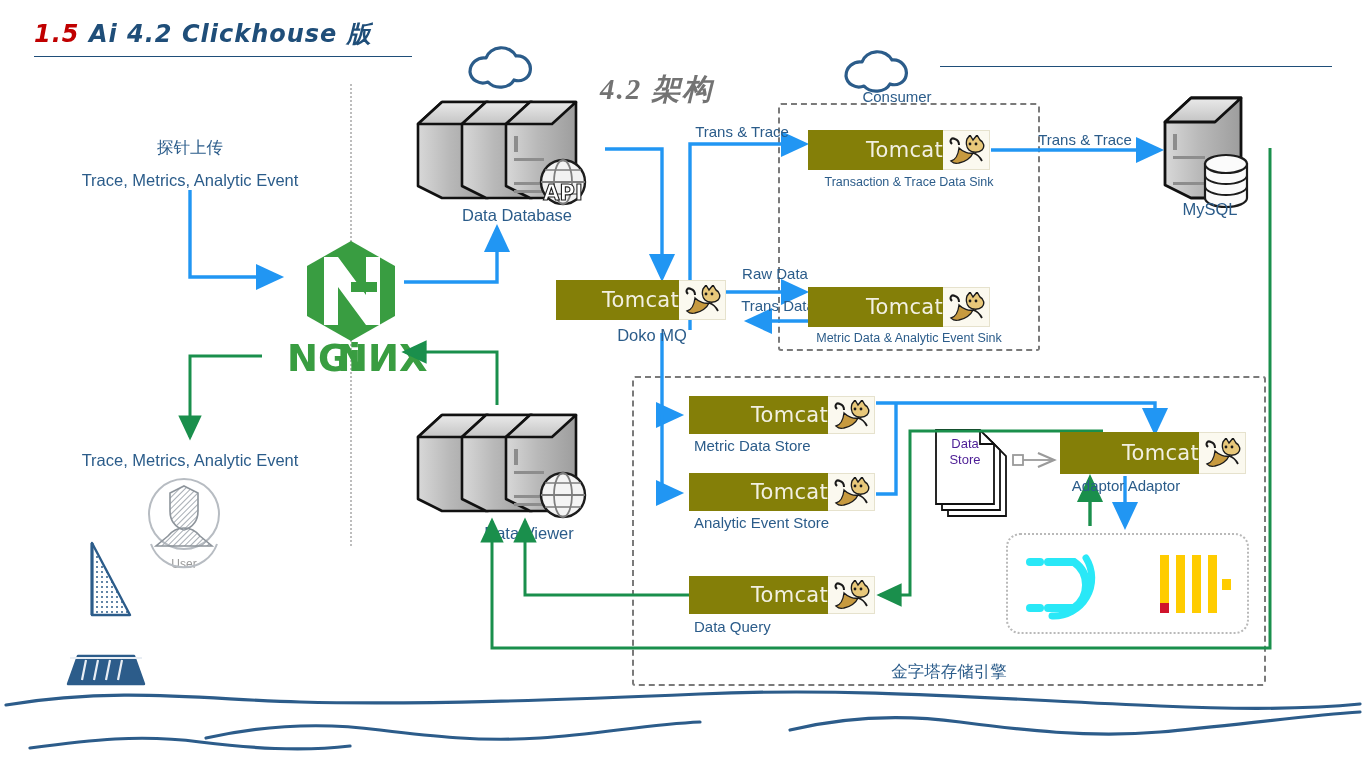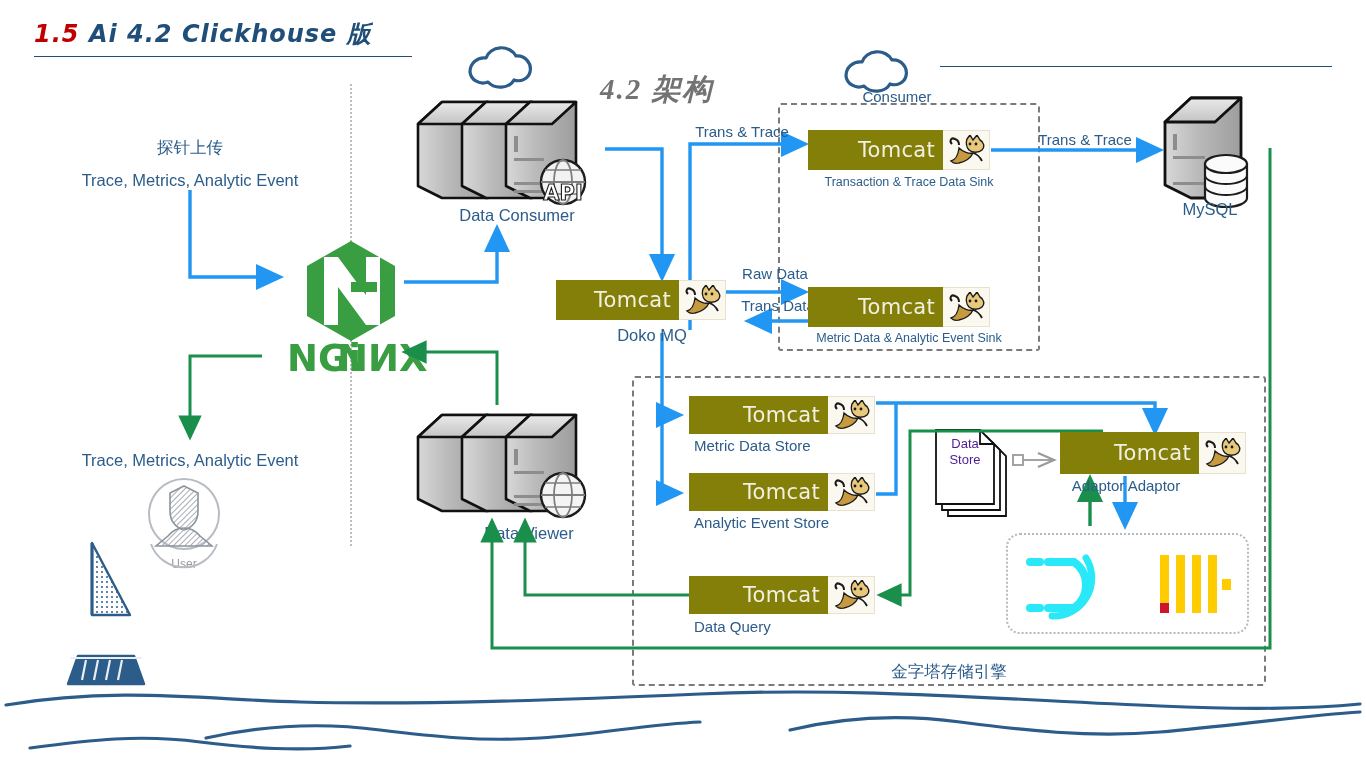--- a/index.html
+++ b/index.html
@@ -35,21 +35,21 @@
   .lbl.gray{color:#9a9a9a;font-size:12px;}
   .lbl.center{transform:translateX(-50%);}
 
   
   .tomcat{
     position:absolute;display:flex;align-items:stretch;
     box-sizing:border-box;
   }
   .tomcat .body{
     background:#847f08;flex:1;display:flex;align-items:center;
-    justify-content:flex-end;padding-right:8px;
+    justify-content:flex-end;
   }
   .tomcat .body span{
     color:#f2f0e2;font-size:21px;font-family:"DejaVu Sans",sans-serif;
     letter-spacing:.3px;
   }
   .tomcat .cat{
     width:46px;background:#fbf9ef;border:1px solid #e6e2cd;border-left:none;
     display:flex;align-items:center;justify-content:center;
   }
 
@@ -177,21 +177,21 @@
     </g>
     <g>
       <circle cx="563" cy="182" r="22" fill="#f2f2f2" stroke="#1c1c1c" stroke-width="2.4"></circle>
       <ellipse cx="563" cy="182" rx="9" ry="22" fill="none" stroke="#7e7e7e" stroke-width="1.8"></ellipse>
       <line x1="541" y1="182" x2="585" y2="182" stroke="#7e7e7e" stroke-width="1.8"></line>
       <path d="M545,170 h36 M545,194 h36" stroke="#7e7e7e" stroke-width="1.6"></path>
       <text x="563" y="200" text-anchor="middle" font-family="DejaVu Sans, sans-serif" font-size="21" font-weight="bold" fill="#ffffff" stroke="#1c1c1c" stroke-width="1.1">API</text>
     </g>
   </g>
 </svg>
-<div class="lbl big center" style="left:517px;top:206px;">Data Consumer</div>
+<div class="lbl big center" style="left:517px;top:206px;">Data Database</div>
 
 <svg class="layer">
   <g>
     <g>
       <path d="M418,437 l24,-22 h46 l0,96 h-46 l-24,-12 z" fill="url(#srvFace)" stroke="#111" stroke-width="2.6" stroke-linejoin="round"></path>
       <path d="M418,437 l24,-22 h46 l-24,22 z" fill="url(#srvTop)" stroke="#111" stroke-width="2.6" stroke-linejoin="round"></path>
     </g>
     <g>
       <path d="M462,437 l24,-22 h46 l0,96 h-46 l-24,-12 z" fill="url(#srvFace)" stroke="#111" stroke-width="2.6" stroke-linejoin="round"></path>
       <path d="M462,437 l24,-22 h46 l-24,22 z" fill="url(#srvTop)" stroke="#111" stroke-width="2.6" stroke-linejoin="round"></path>

